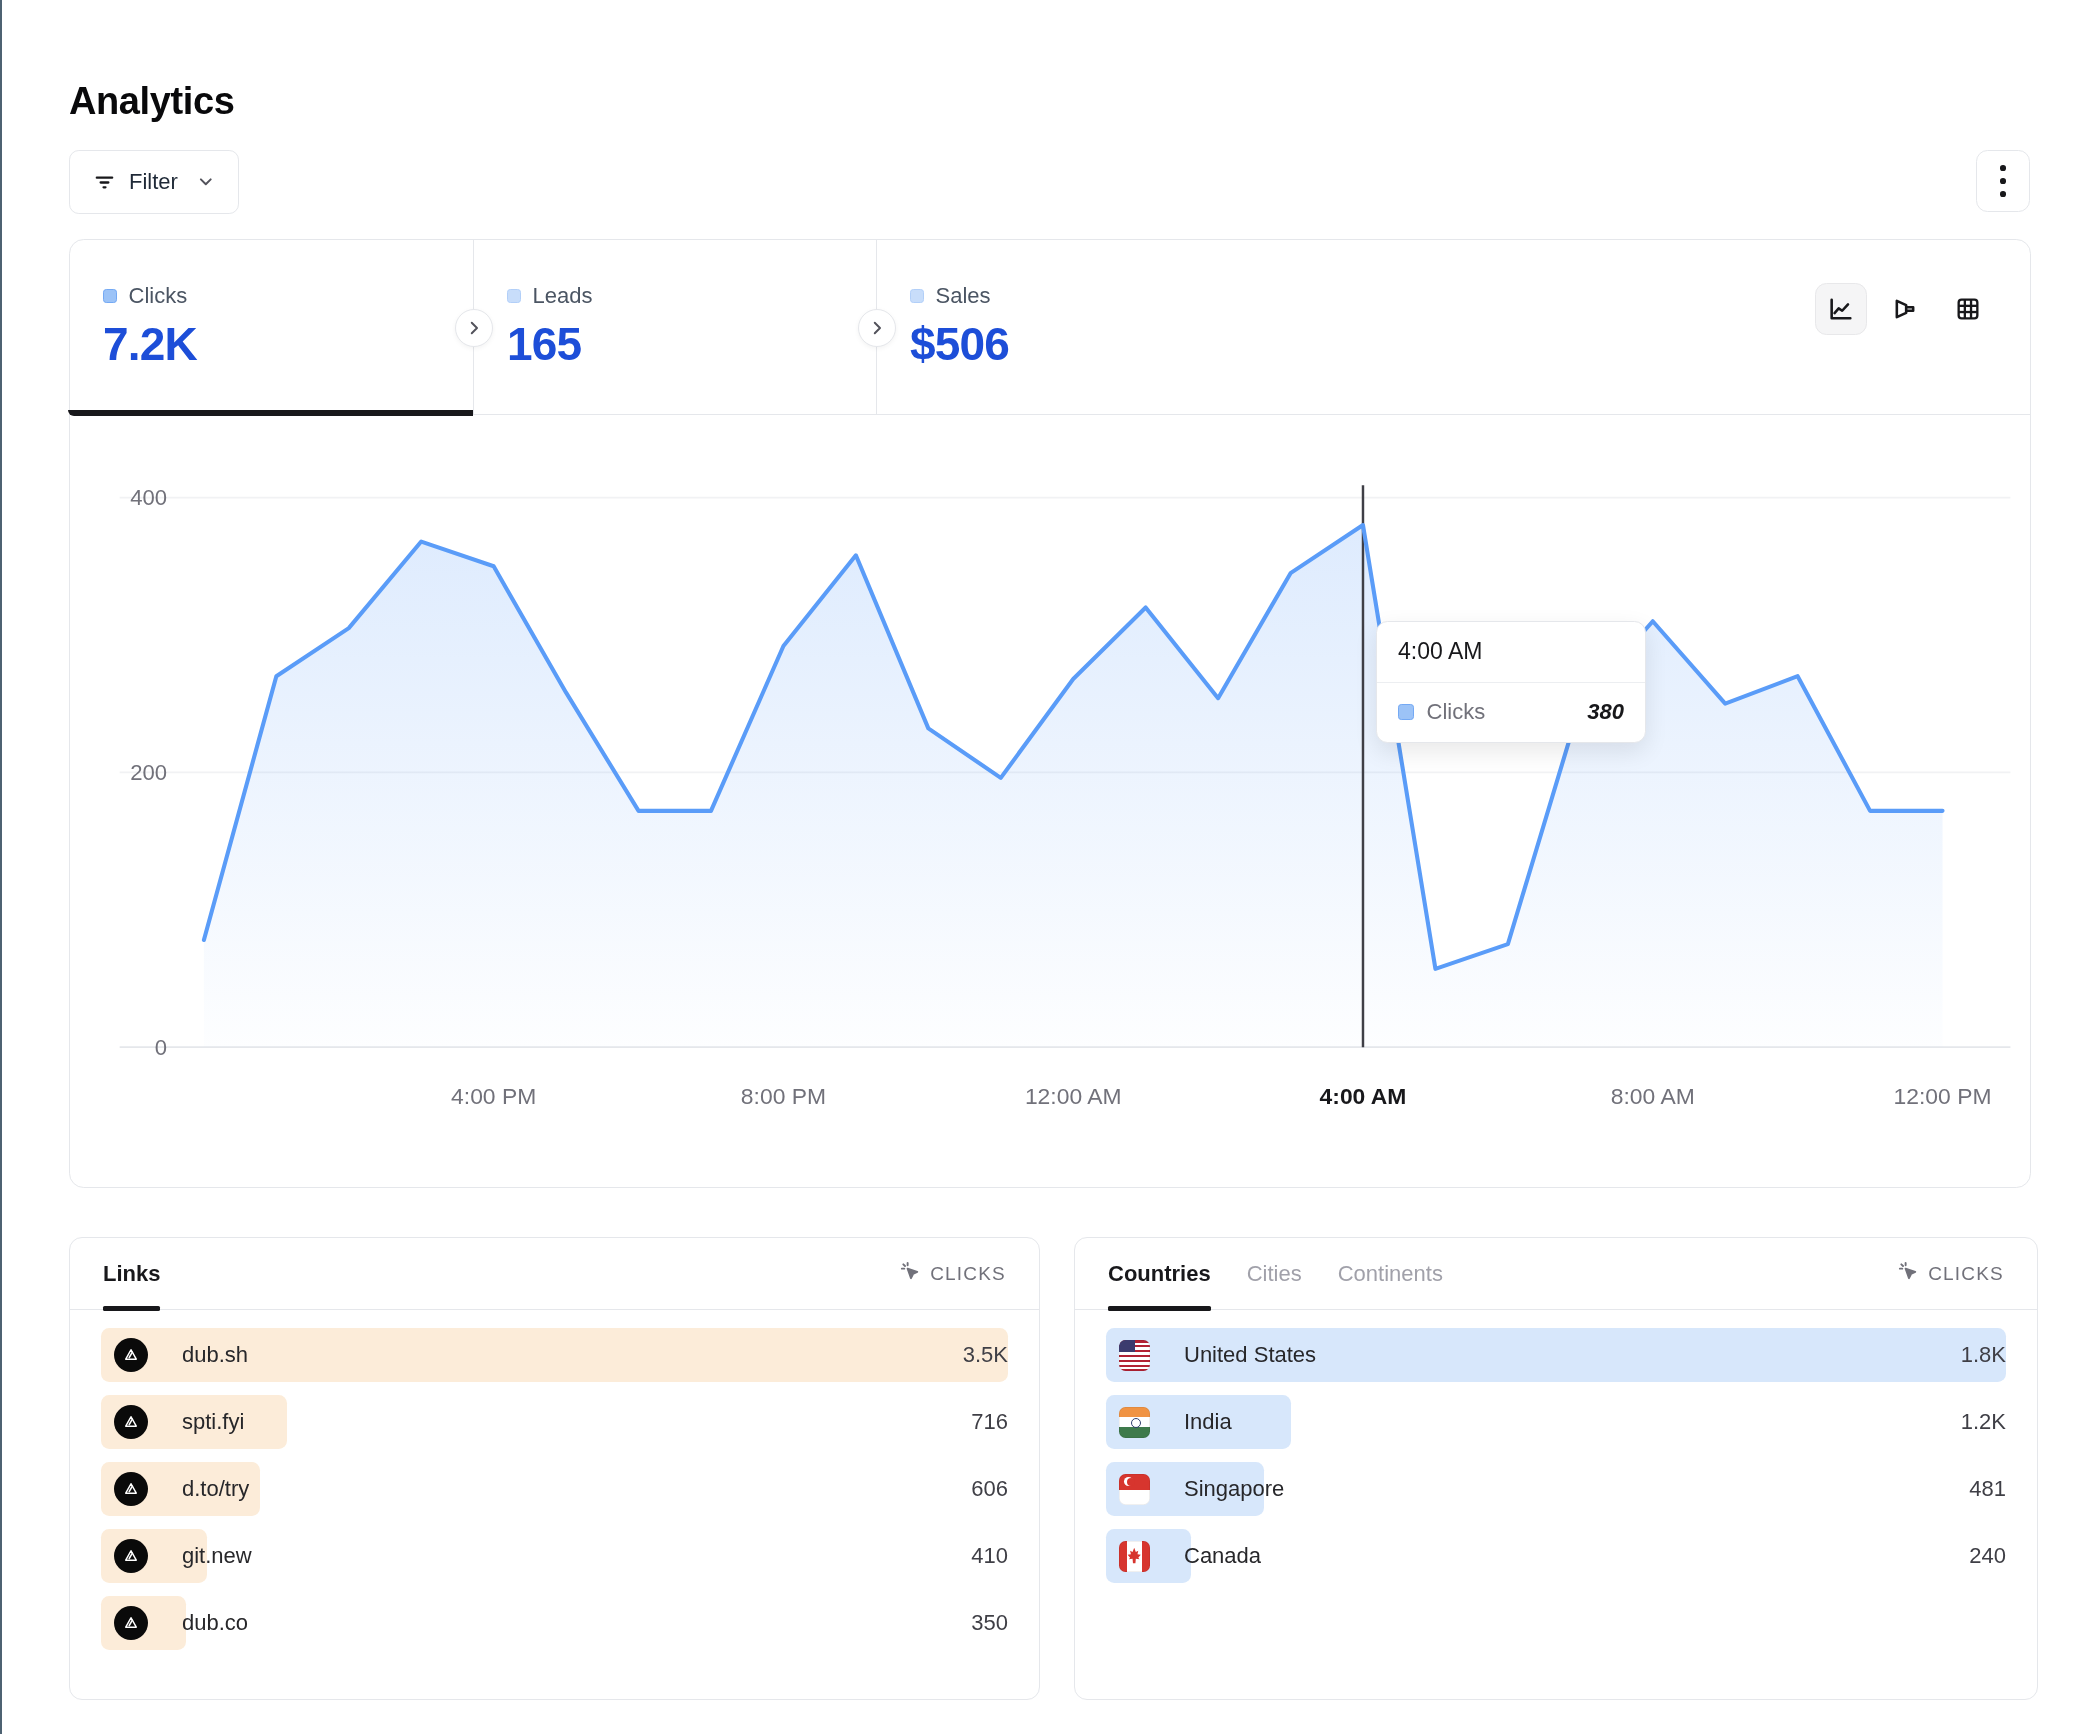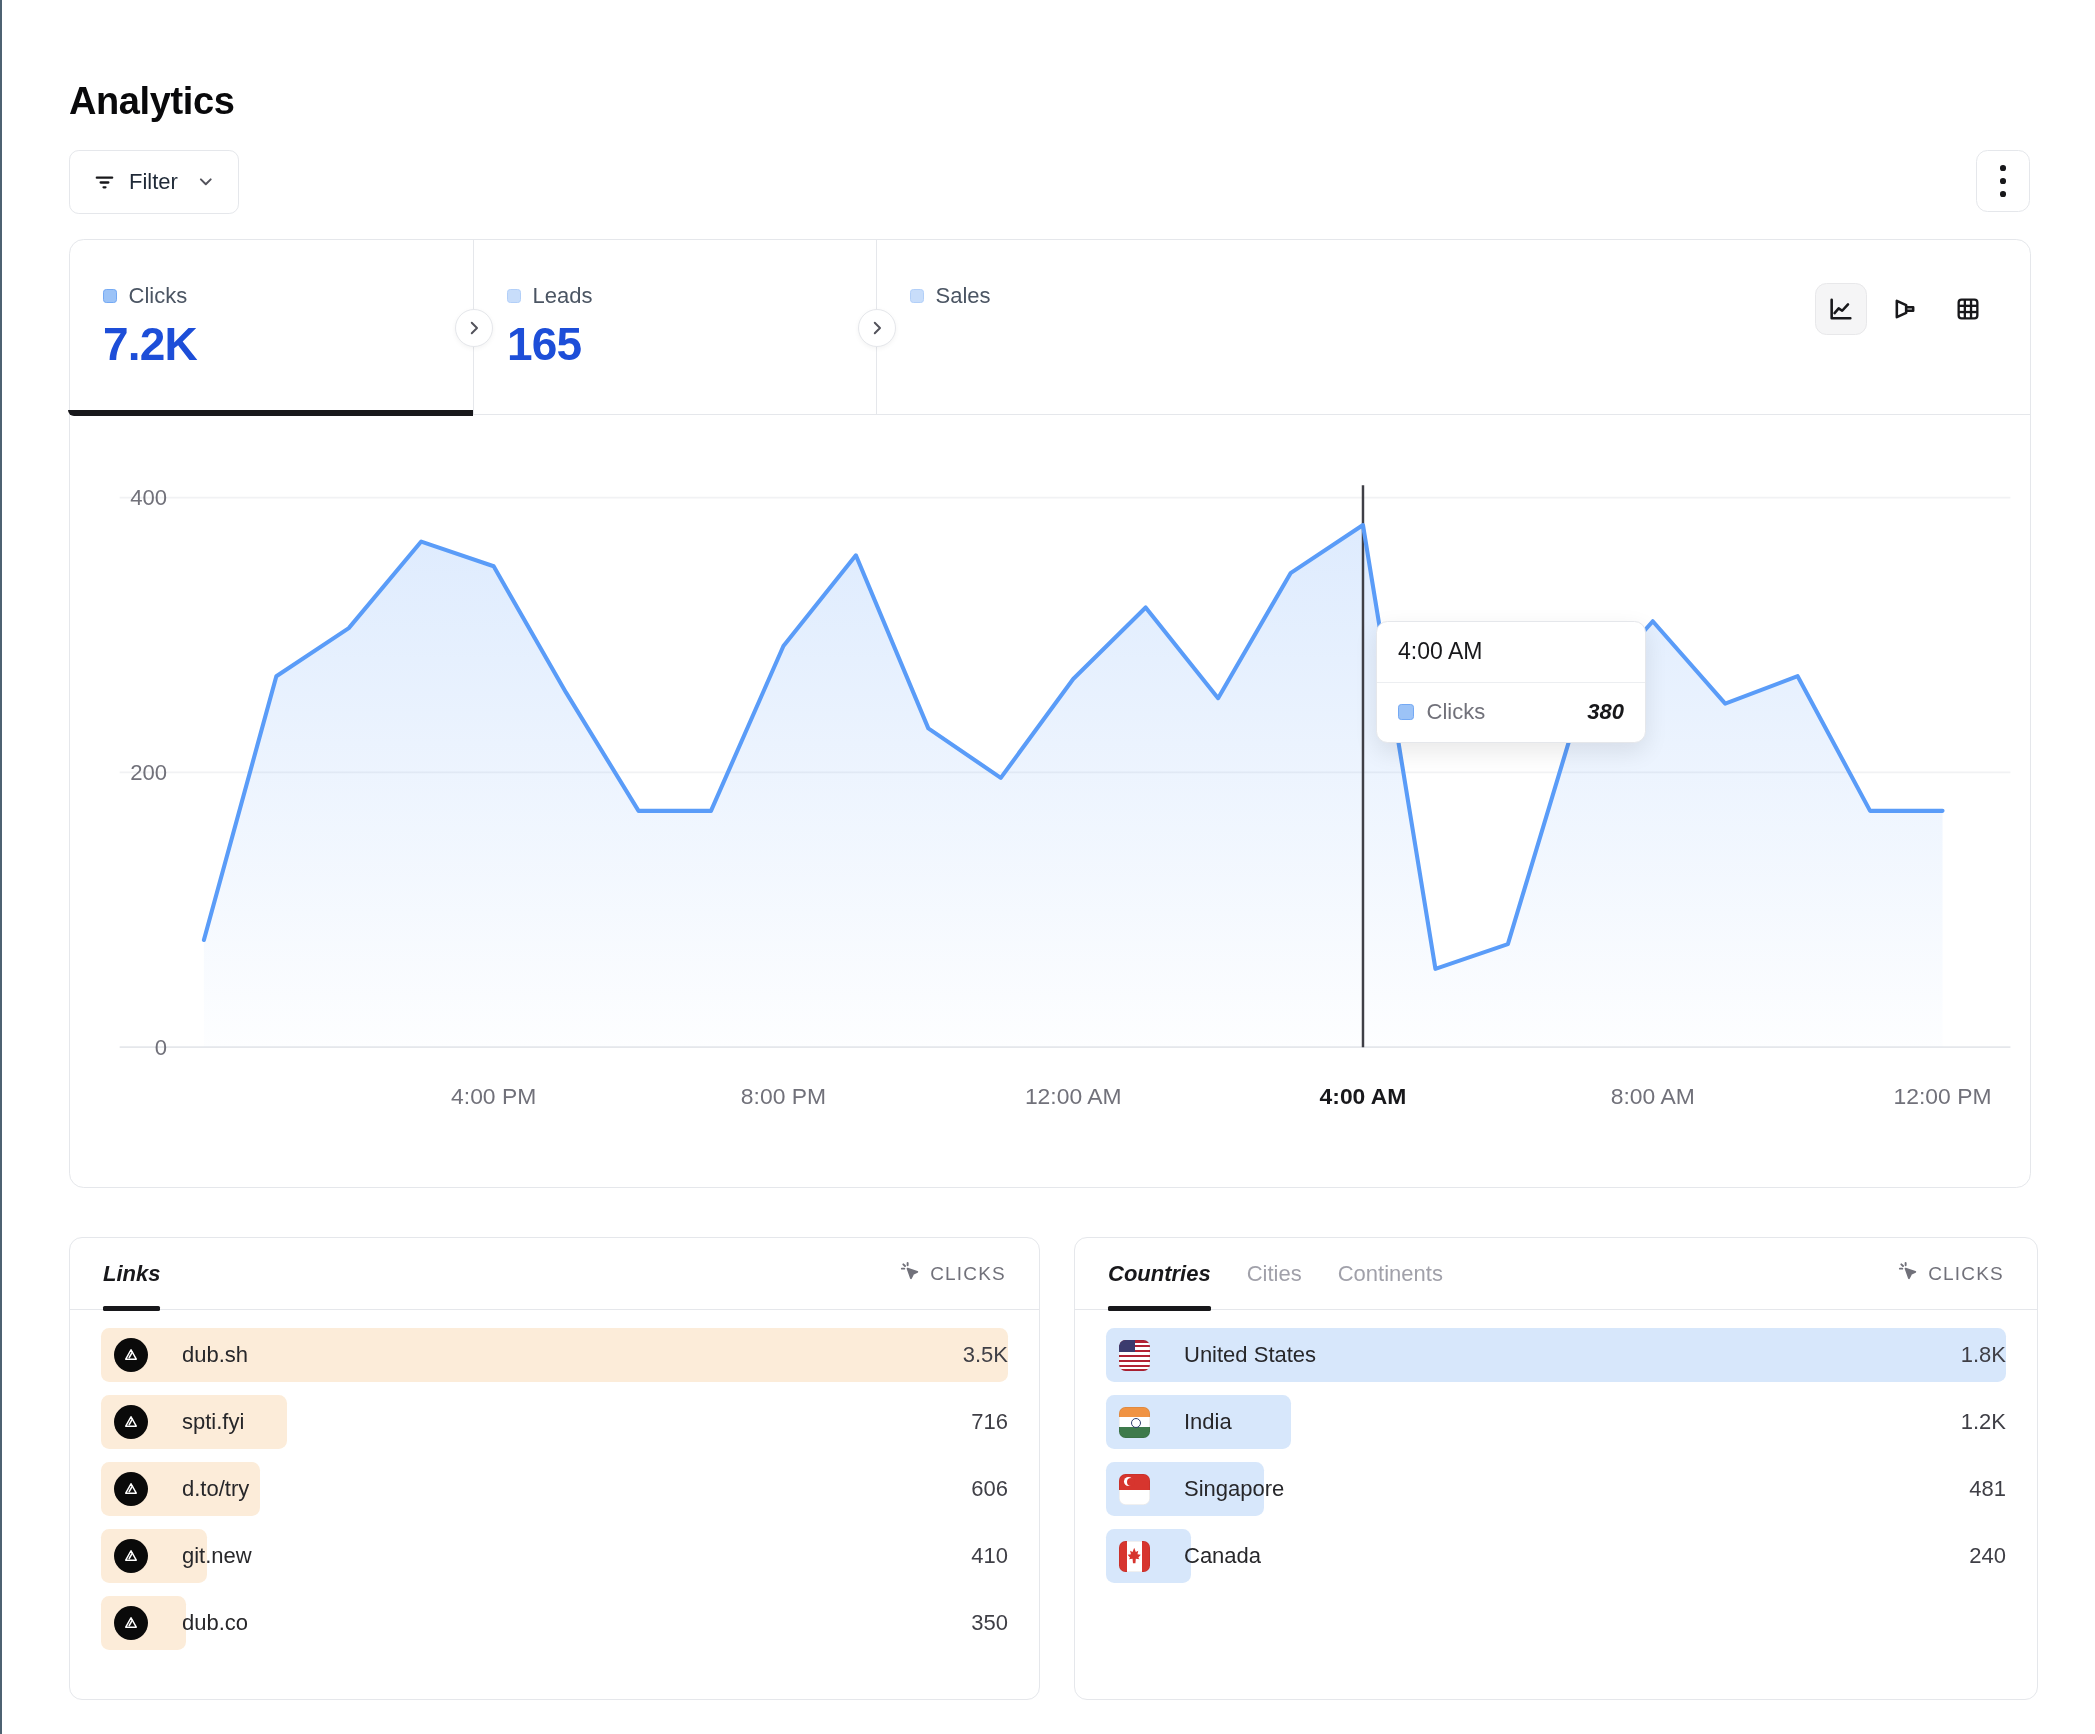--- a/index.html
+++ b/index.html
@@ -57,21 +57,21 @@
   .tooltip-series { font-size:22px; color:#71717a; }
   .tooltip-value { margin-left:auto; font-size:22px; font-weight:700; color:#18181b;font-style:italic; }
 
   
   .panel { position:absolute; top:1237px; background:#fff; border:1.6px solid #e5e7eb; border-radius:13px; height:463px; }
   .panel.links { left:67px; width:971px; }
   .panel.countries { left:1072px; width:964px; }
   .panel-head { position:relative; height:72px; border-bottom:1.6px solid #e5e7eb; display:flex; align-items:center; padding:0 33px; }
   .panel-tabs { display:flex; gap:36px; height:100%; }
   .ptab { display:flex; align-items:center; font-size:22px; color:#a1a1aa; cursor:pointer; position:relative; }
-  .ptab.active { color:#18181b; font-weight:600;font-style:italic; }
+  .ptab.active { color:#18181b; font-weight:600; }
   .ptab.active::after { content:""; position:absolute; left:0; right:0; bottom:-1.6px; height:4.9px; background:#18181b; border-radius:1.6px; }
   .metric-badge { margin-left:auto; display:flex; align-items:center; gap:8.2px; color:#71717a; font-size:19px;
                   letter-spacing:1.2px; font-weight:500; }
   .panel-body { padding:18px 31px 0 31px; }
   .row { position:relative; height:54px; margin-bottom:13px; display:flex; align-items:center; cursor:pointer; }
   .rowbar { position:absolute; left:0; top:0; bottom:0; border-radius:8.2px; min-width:85px; }
   .links .rowbar { background:#fcecd9; }
   .countries .rowbar { background:#d7e7fb; }
   .row-content { position:relative; display:flex; align-items:center; gap:18px; padding-left:13px; z-index:1; }
   .row-label { font-size:22px; color:#27272a;margin-left:16px; }
@@ -140,20 +140,21 @@
             <span class="legend-chip"></span>
           <span>Leads</span>
           </div>
         <div class="stat-value">165</div>
       </div>
       <div class="stat dim">
         <div class="stat-label">
             <span class="legend-chip"></span>
           <span>Sales</span>
           </div>
+        <div class="stat-value">$506</div>
       </div>
 
       <div class="sep-chev" style="left:385px;">
         <svg width="18" height="18" viewBox="0 0 24 24" fill="none" stroke="#52525b" stroke-width="2.6" stroke-linecap="round" stroke-linejoin="round">
             <polyline points="9,5 16,12 9,19"></polyline>
           </svg>
       </div>
       <div class="sep-chev" style="left:788px;">
         <svg width="18" height="18" viewBox="0 0 24 24" fill="none" stroke="#52525b" stroke-width="2.6" stroke-linecap="round" stroke-linejoin="round">
             <polyline points="9,5 16,12 9,19"></polyline>

